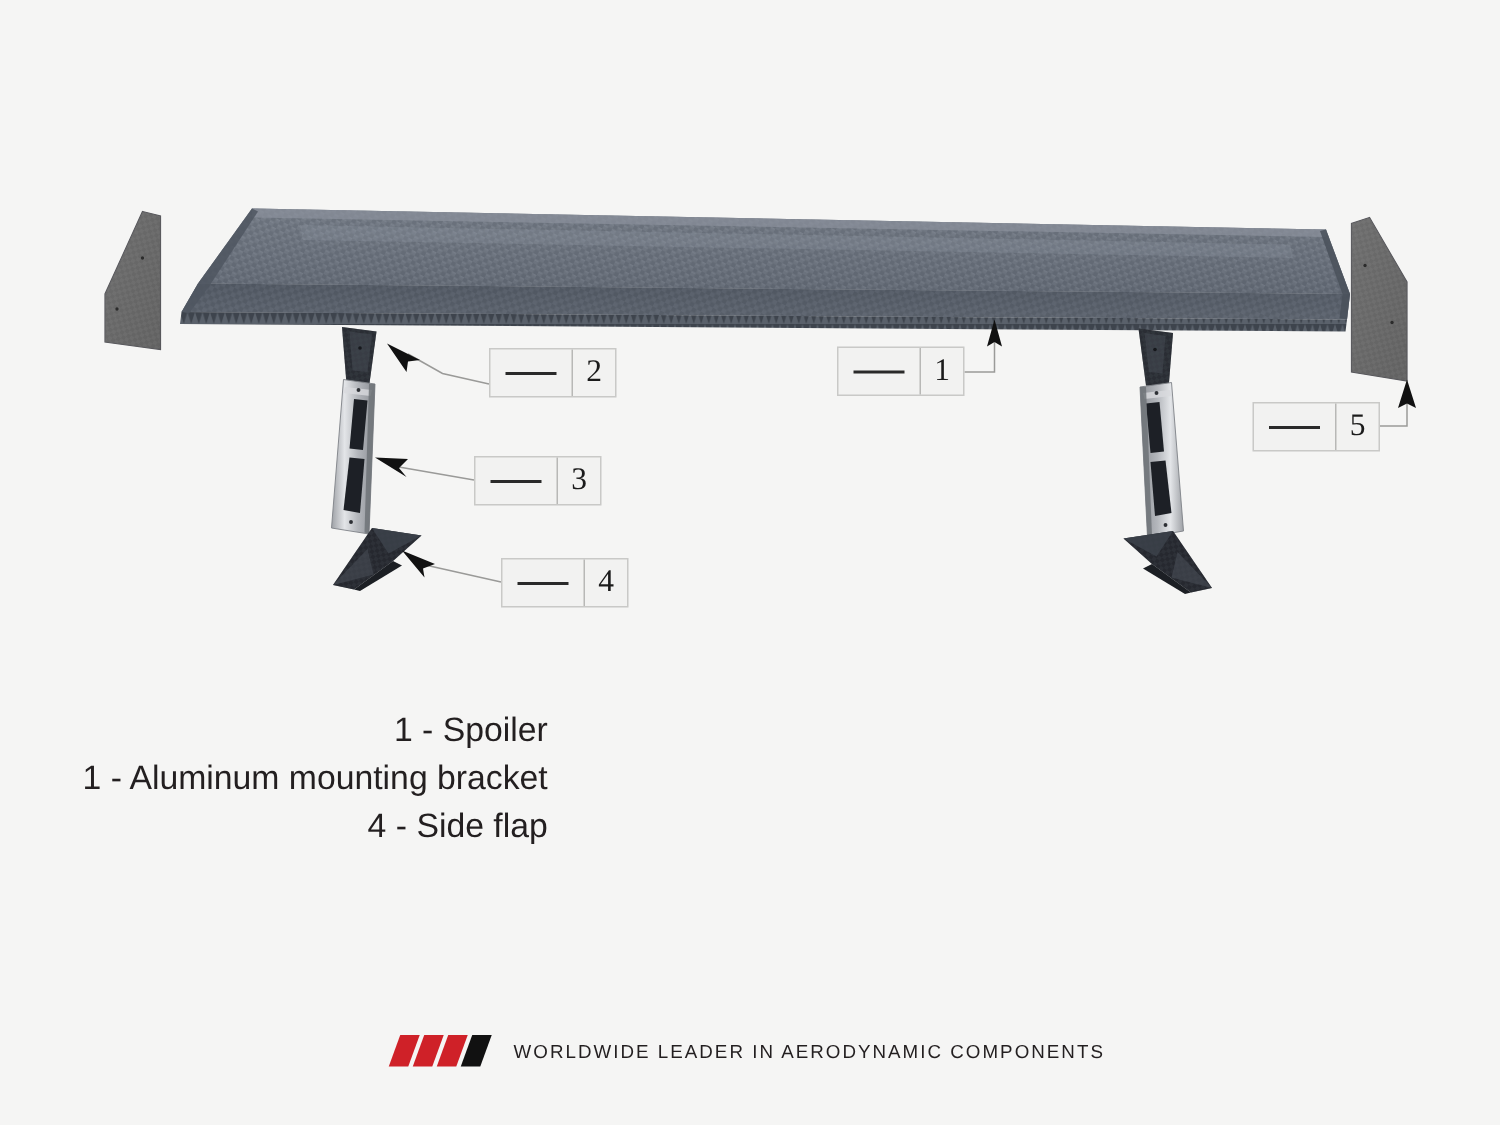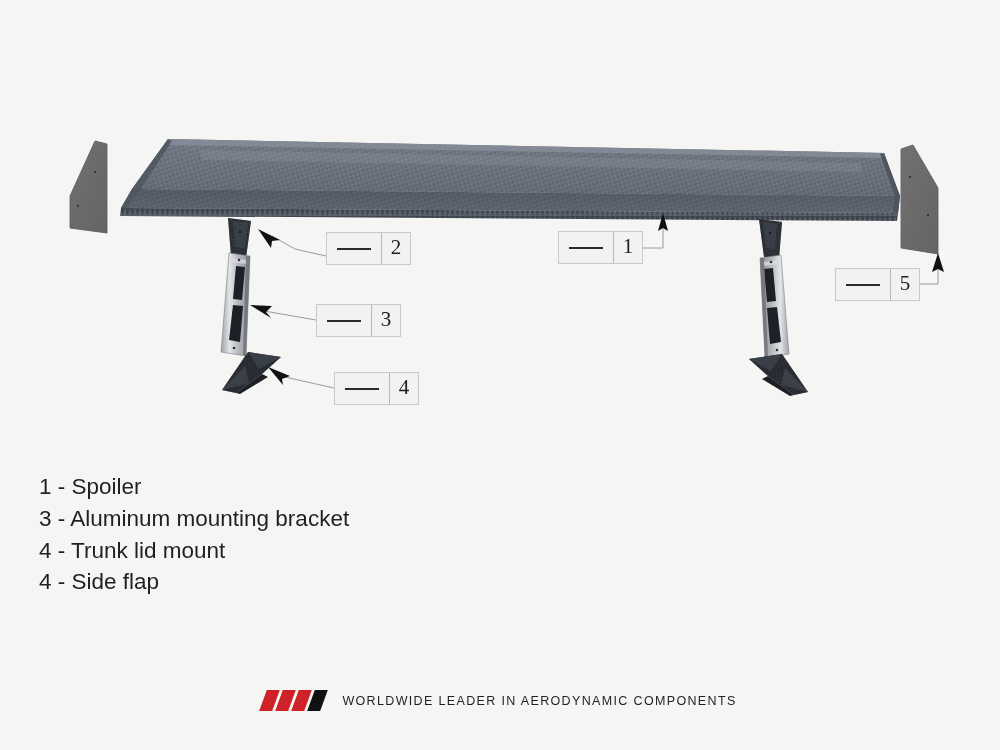--- a/index.html
+++ b/index.html
@@ -35,21 +35,21 @@
     width:28px;
     display:flex;align-items:center;justify-content:center;
     font-size:21px;color:#1b1b1b;
     font-family:"Liberation Serif", serif;
     line-height:1;
     padding-bottom:2px;
   }
 
   
   #legend{
-    position:absolute;left:39px;top:471px;
+    position:absolute;left:55px;top:471px;text-align:right;
   }
   .legend-row{
     font-size:22.5px;
     color:#231f20;
     line-height:31.8px;
     white-space:nowrap;
     font-family:"Liberation Sans", sans-serif;
   }
 
   
@@ -282,22 +282,21 @@
     <div class="callout" style="left:835px;top:268px;">
       <span class="dashcell">
         <span class="dash"></span>
       </span>
       <span class="numcell">5</span>
     </div>
   </div>
 
   <div id="legend">
     <div class="legend-row">1 - Spoiler</div>
-    <div class="legend-row">3 - Aluminum mounting bracket</div>
-    <div class="legend-row">4 - Trunk lid mount</div>
+    <div class="legend-row">1 - Aluminum mounting bracket</div>
     <div class="legend-row">4 - Side flap</div>
   </div>
 
   <div id="footer">
     <div id="footer-logo">
       <span class="slash" style="background:#cf2128;"></span>
       <span class="slash" style="background:#cf2128;"></span>
       <span class="slash" style="background:#cf2128;"></span>
       <span class="slash" style="background:#111111;"></span>
     </div>

